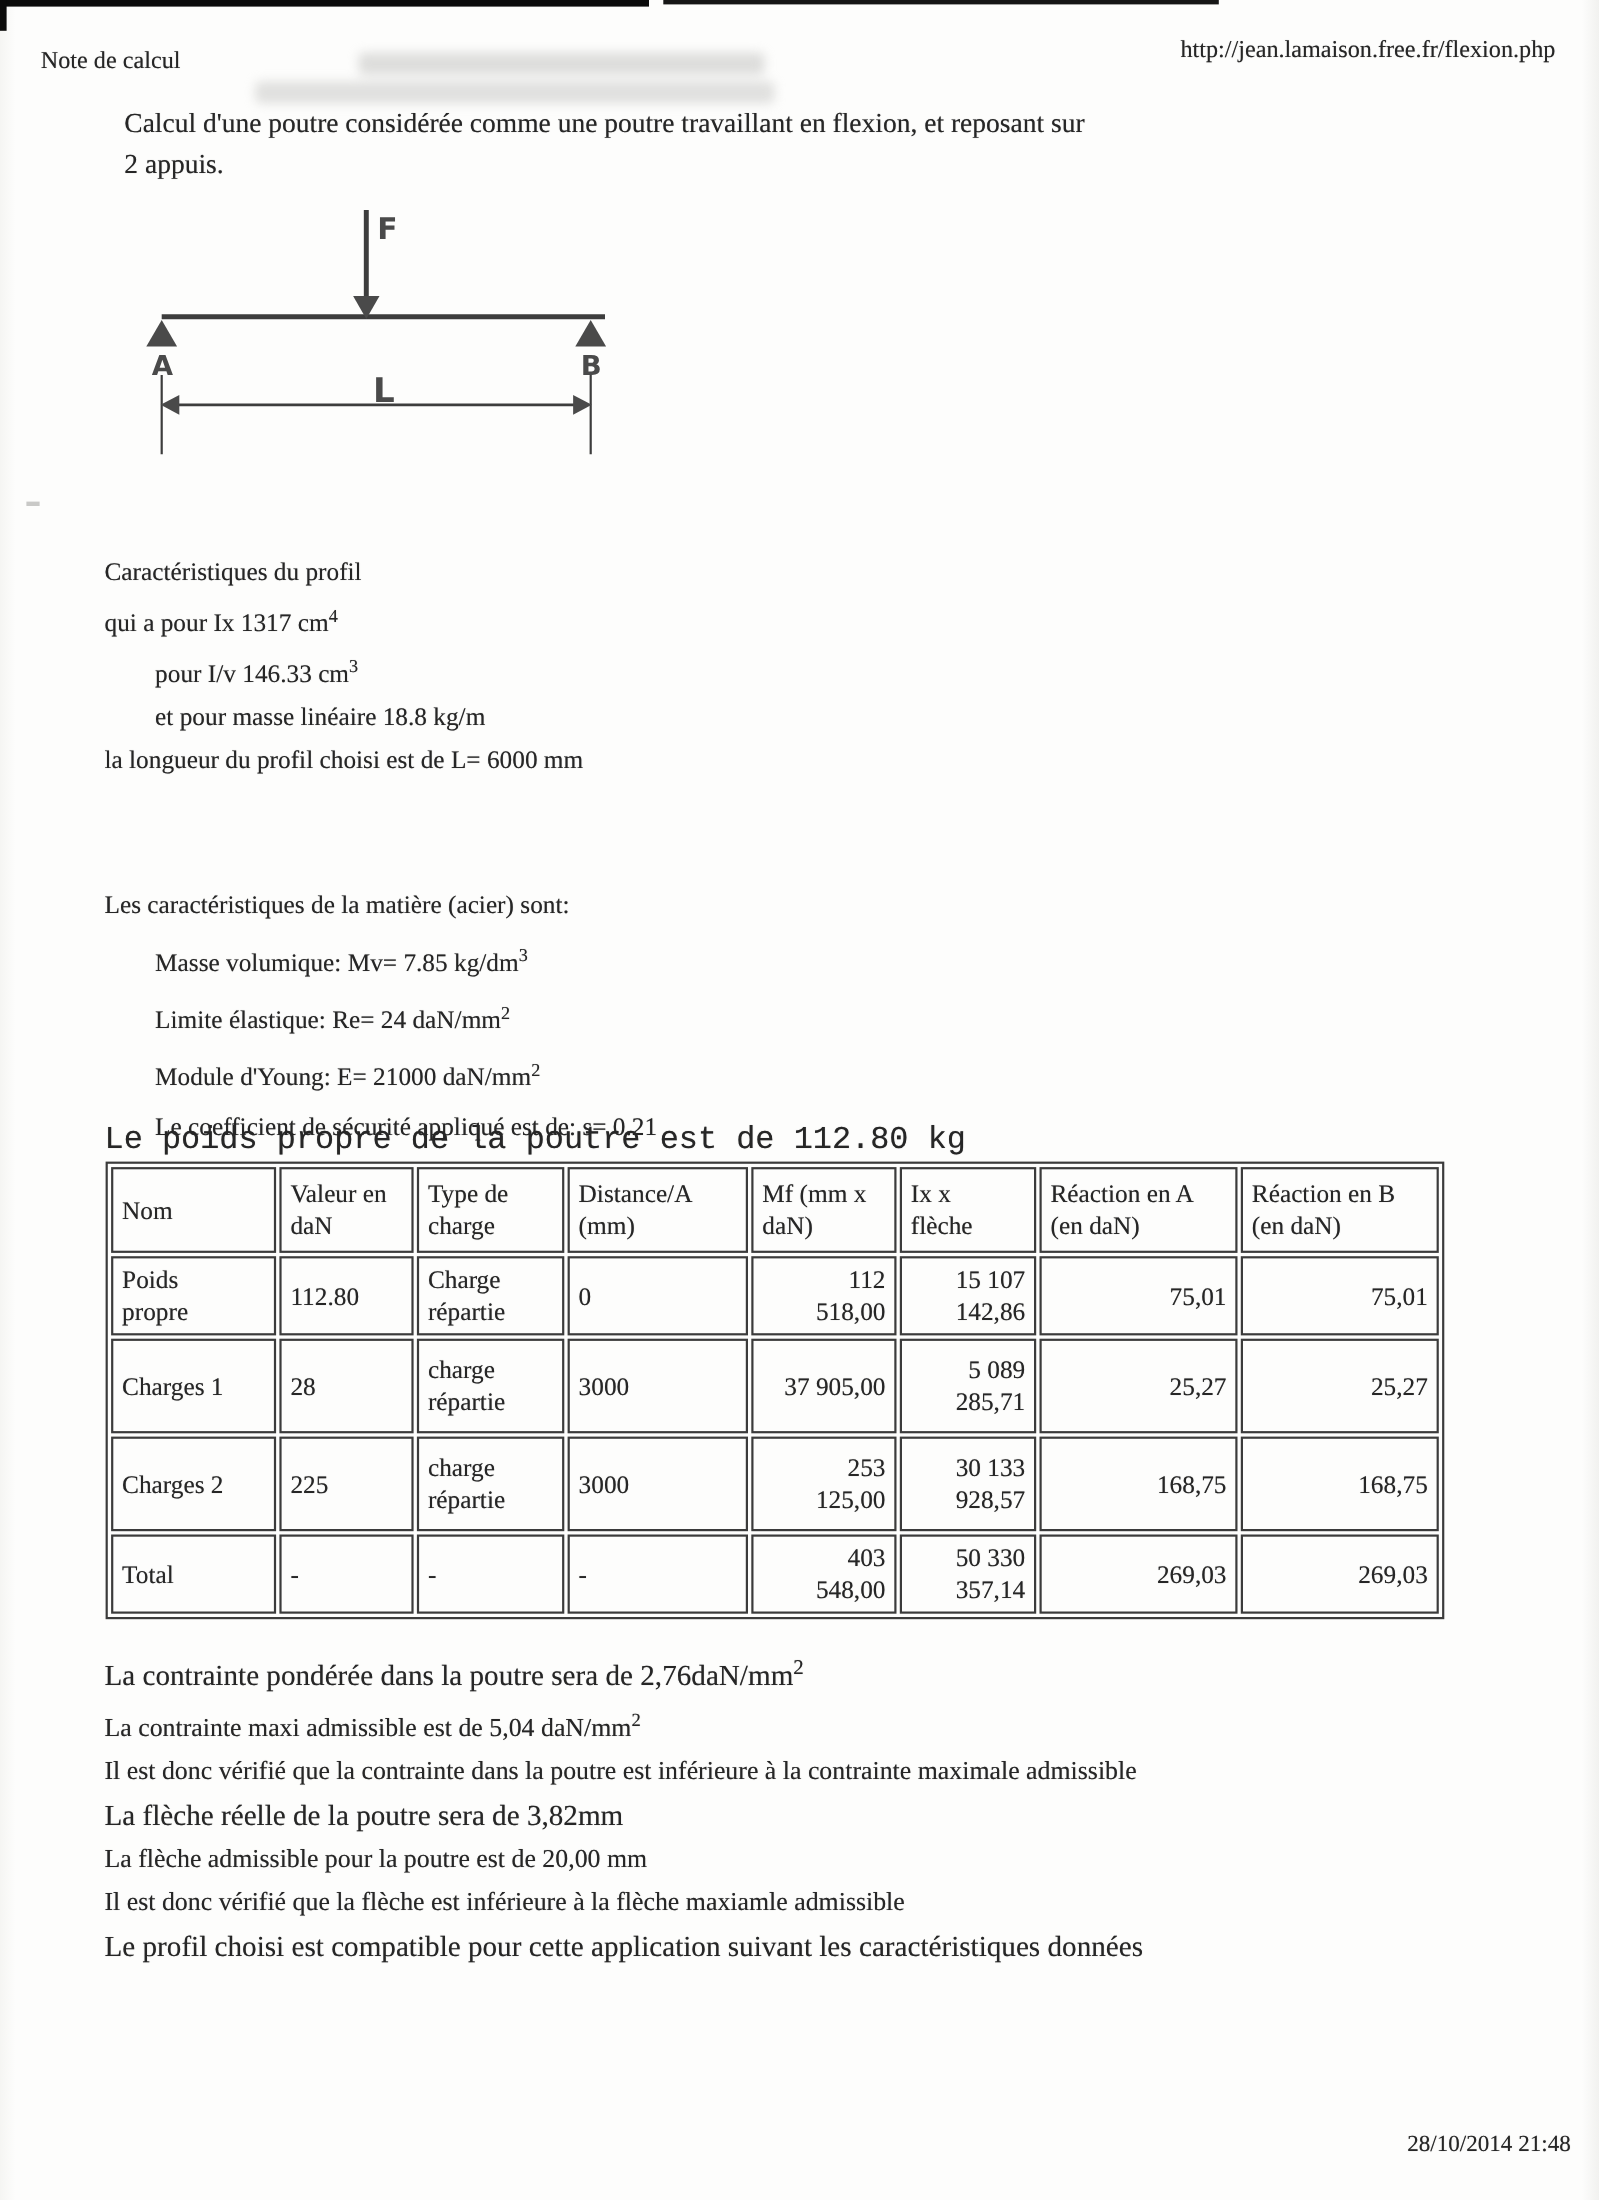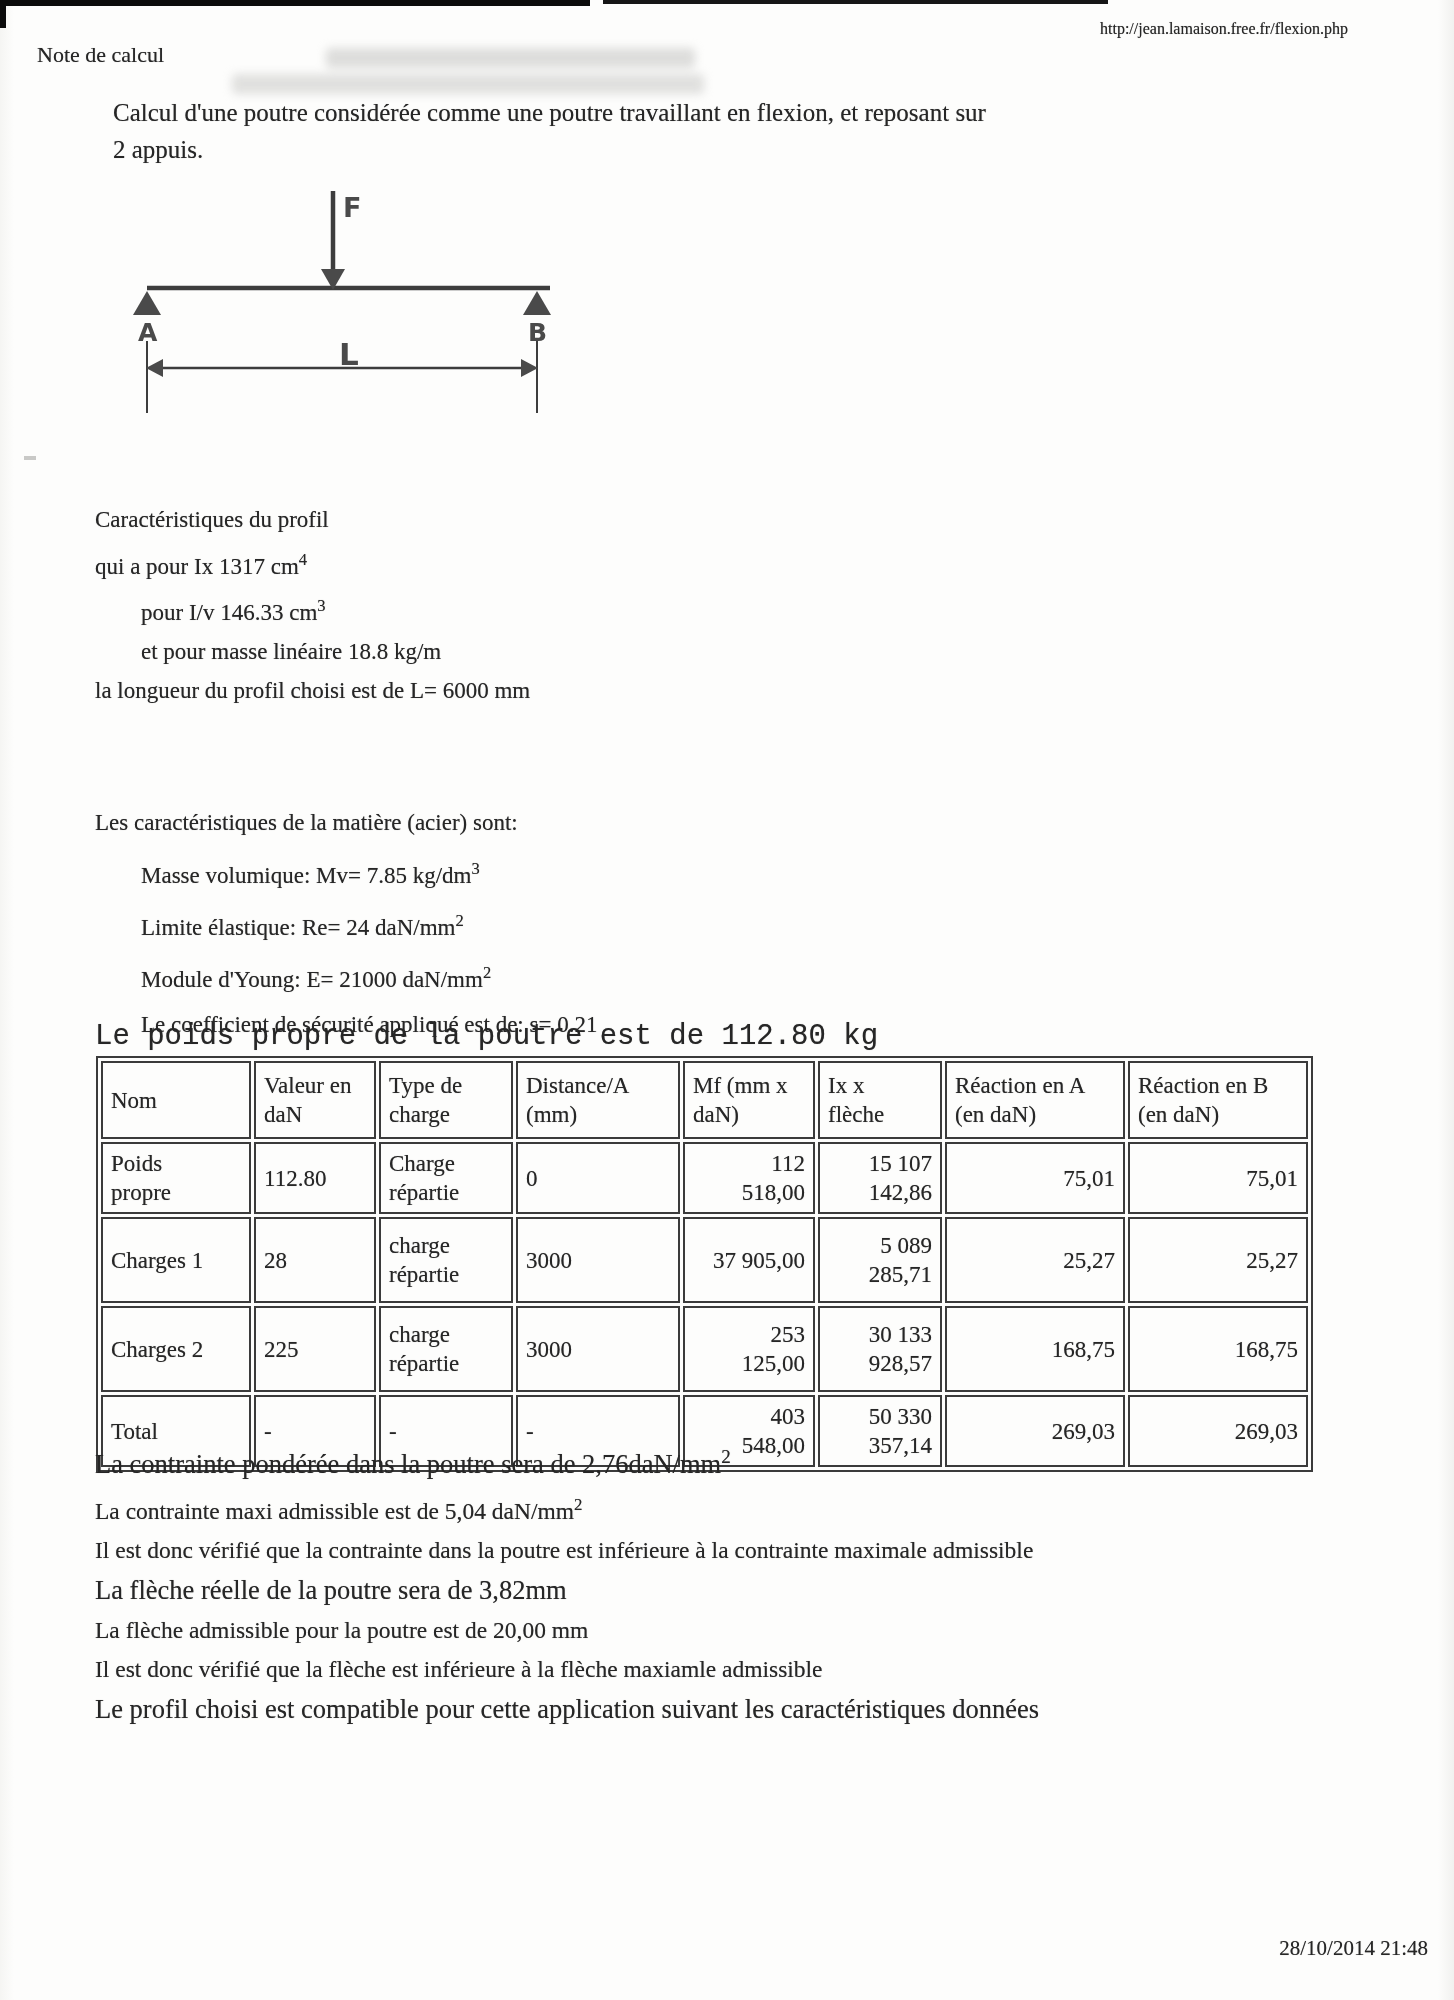--- a/index.html
+++ b/index.html
@@ -19,21 +19,21 @@
   .scanline-a{position:absolute;left:0;top:0;width:590px;height:6px;background:#0b0b0b;}
   .scanline-b{position:absolute;left:603px;top:0;width:505px;height:4px;background:#161616;}
   .scan-sliver{position:absolute;left:0;top:0;width:6px;height:28px;background:#0b0b0b;}
   .margin-dash{position:absolute;left:24px;top:456px;width:12px;height:4px;background:#c9c9c7;}
   .ghost{position:absolute;left:232px;top:46px;width:472px;height:56px;filter:blur(5px);opacity:.5;}
   .ghost .g1{position:absolute;left:20%;top:2px;width:78%;height:20px;background:#bdbdbb;border-radius:4px;}
   .ghost .g2{position:absolute;left:0;top:28px;width:100%;height:20px;background:#c3c3c1;border-radius:4px;}
 
   
   .hdr-title{position:absolute;left:20px;top:42px;font-size:22px;margin-left:17px;}
-  .hdr-url{position:absolute;left:1034px;top:20px;width:380px;font-size:16px;text-align:center;}
+  .hdr-url{position:absolute;left:1034px;top:32px;width:380px;font-size:22px;text-align:right;}
   .ftr-date{position:absolute;left:1218px;top:1936px;width:210px;font-size:21px;text-align:right;}
 
   .intro{position:absolute;left:113px;top:94px;width:890px;font-size:25px;line-height:37px;}
 
   
   .diagram{position:absolute;left:125px;top:183px;width:450px;height:235px;}
   .diagram svg{display:block;}
 
   
   .donnees{position:absolute;left:95px;top:500px;width:900px;font-size:23px;line-height:39.5px;}
@@ -59,21 +59,21 @@
     font-weight:normal;text-align:left;
     overflow:hidden;
   }
   .calc-table th{height:78px;}
   .calc-table tr.r1 td{height:72px;}
   .calc-table tr.r2 td,.calc-table tr.r3 td{height:86px;}
   .calc-table tr.r4 td{height:72px;}
   .calc-table .num{text-align:right;}
 
   
-  .conclusion{position:absolute;left:95px;top:1440px;width:1260px;}
+  .conclusion{position:absolute;left:95px;top:1500px;width:1260px;}
   .c-line{font-size:23.5px;line-height:31px;margin-bottom:8px;}
   .c-big{font-size:26.5px;line-height:33px;}
 </style>
 </head>
 <body>
 
 <div class="sheet">
 
   <div class="scanline-a"></div>
   <div class="scanline-b"></div>

